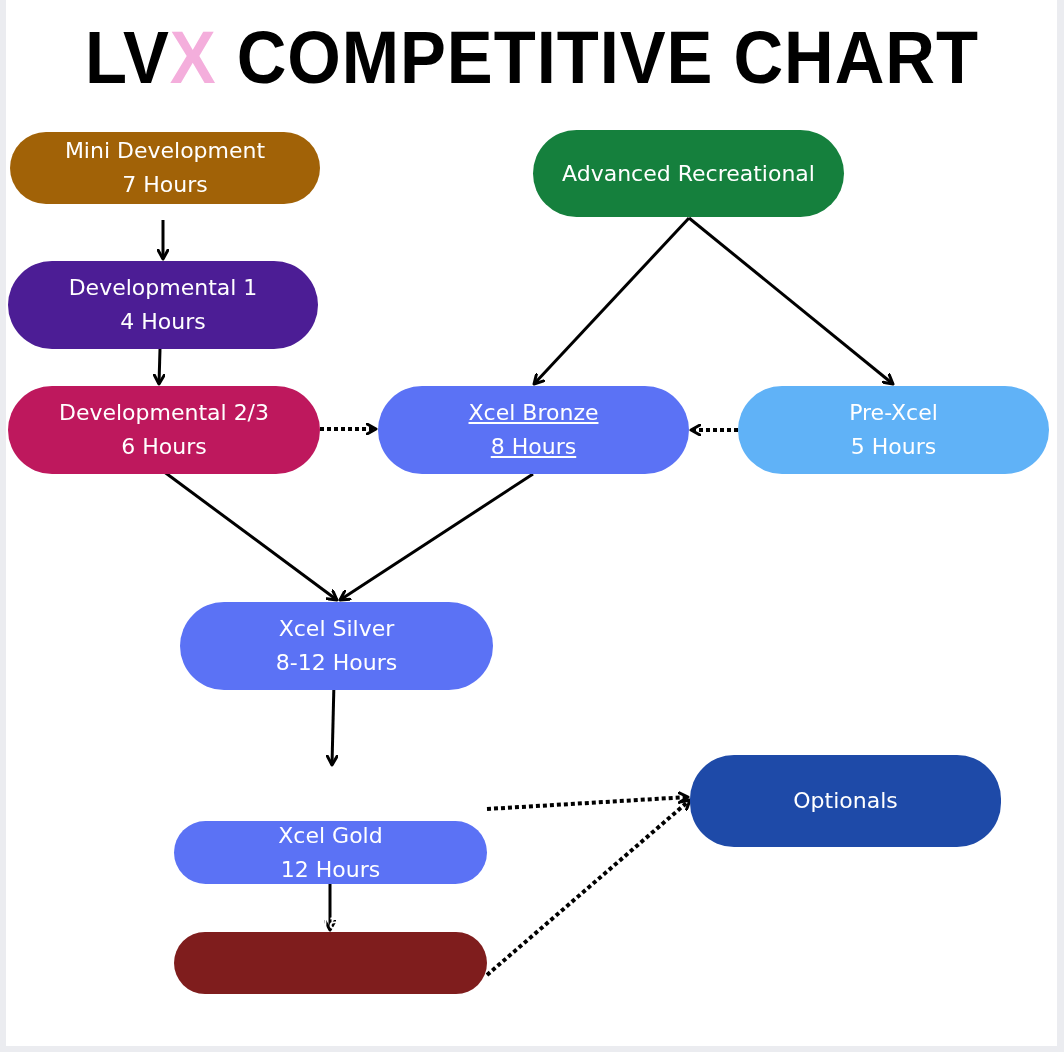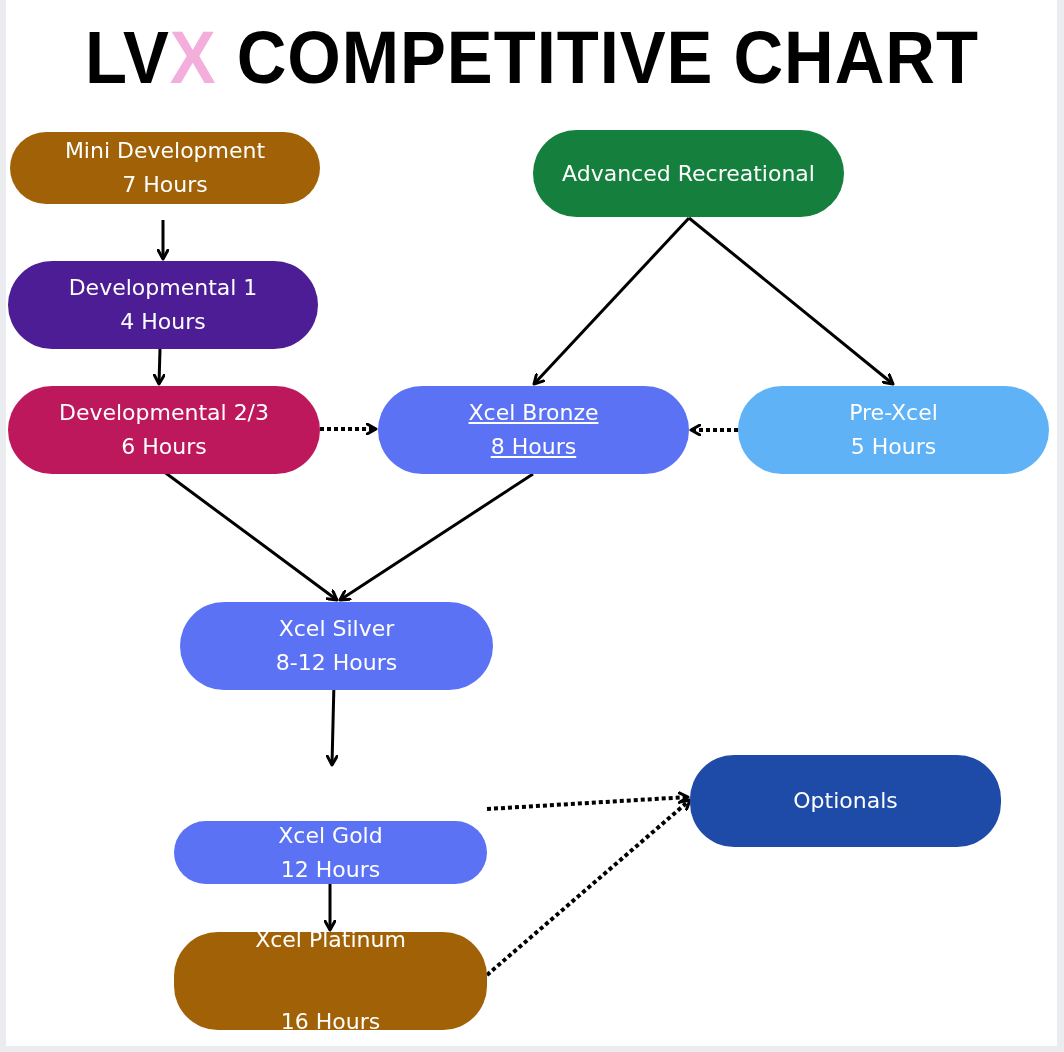--- a/index.html
+++ b/index.html
@@ -83,20 +83,20 @@
       <span>5 Hours</span>
     </div>
     <div class="node" style="left: 180px; top: 602px; width: 313px; height: 88px; background: rgb(91, 114, 245); text-align: center;">
       <span>Xcel Silver</span>
       <span>8-12 Hours</span>
     </div>
     <div class="node" style="left: 174px; top: 804px; width: 313px; height: 63px; background: rgb(91, 114, 245); margin-top: 17px;">
       <span>Xcel Gold</span>
       <span>12 Hours</span>
     </div>
-    <div class="node" style="left: 174px; top: 932px; width: 313px; height: 98px; background: #a16207; gap: 48px;">
+    <div class="node" style="left: 174px; top: 932px; width: 313px; height: 62px; background: #7f1d1d; gap: 48px;">
       <span>Xcel Platinum</span>
       <span>16 Hours</span>
     </div>
     <div class="node" style="left: 690px; top: 755px; width: 311px; height: 92px; background: rgb(30, 74, 168);">
       <span>Optionals</span>
     </div>
   </div>
 
 </body></html>

